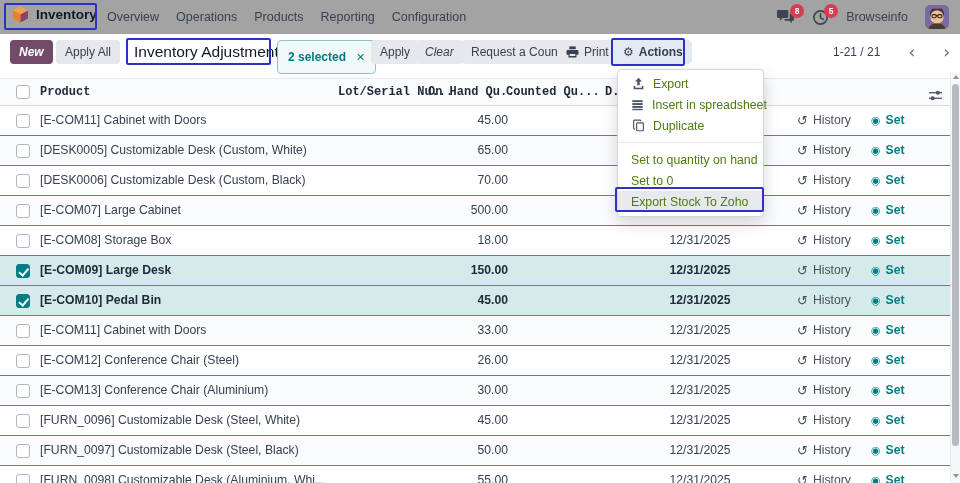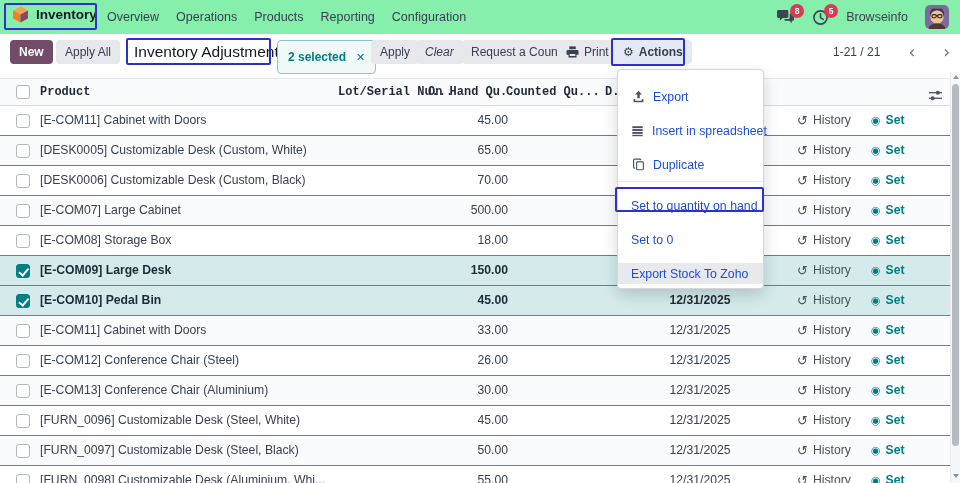--- a/index.html
+++ b/index.html
@@ -7,38 +7,38 @@
     font-family:"Liberation Sans",sans-serif;color:#374151;}
 
   
   .ann{position:absolute;border:2px solid #2d31c5;border-radius:2px;pointer-events:none;z-index:90;box-sizing:border-box;}
   .ann-brand{left:4px;top:3px;width:93px;height:27px;}
   .ann-title{left:126px;top:38px;width:145px;height:27px;}
   .ann-actions{left:611px;top:38px;width:74px;height:28px;}
   .ann-zoho{left:615px;top:187px;width:149px;height:25px;z-index:95;}
 
   
-  .topbar{position:absolute;top:0;left:0;width:960px;height:34px;background:#86efac;}
+  .topbar{position:absolute;top:0;left:0;width:960px;height:34px;background:#a3a3a3;}
   .brand{position:absolute;left:12px;top:6px;display:flex;align-items:center;gap:7px;
     font-weight:700;font-size:13.5px;color:#111827;cursor:pointer;}
   .mainmenu{position:absolute;left:107px;top:0;height:34px;display:flex;align-items:center;gap:17px;
     font-size:12.5px;color:#374151;}
   .nav-item{cursor:pointer;white-space:nowrap;}
   .top-right{position:absolute;right:11px;top:4px;height:26px;display:flex;align-items:center;gap:17px;}
   .icon-btn{position:relative;display:inline-flex;cursor:pointer;}
   .cnt-badge{position:absolute;top:-5px;right:-9px;min-width:14px;height:14px;border-radius:8px;
     background:#d63c52;color:#fff;font-size:8.5px;font-weight:700;line-height:14px;text-align:center;}
   .username{font-size:12.5px;color:#374151;cursor:pointer;}
   .avatar{width:24px;height:24px;border-radius:5px;overflow:hidden;display:block;cursor:pointer;}
 
   
   .btn{position:absolute;top:40px;height:24px;border:none;border-radius:4px;background:#e7e8ec;
     color:#374151;font-size:12px;font-weight:500;padding:0 9px;font-family:inherit;cursor:pointer;
     display:flex;align-items:center;gap:5px;white-space:nowrap;}
-  .btn-new{left:10px;background:#714B67;color:#fff;font-weight:600;}
+  .btn-new{left:10px;background:#714B67;color:#fff;font-weight:600;font-style:italic;}
   .btn-apply-all{left:56px;}
   .page-title{position:absolute;left:134px;top:40px;margin:0;font-size:15.5px;font-weight:400;
     color:#111827;line-height:23px;white-space:nowrap;}
   .sel-badge{position:absolute;left:277px;top:40px;height:24px;box-sizing:border-box;
     border:1px solid #8ec4c8;background:#f0f8f8;color:#017e84;border-radius:4px;
     font-size:12px;font-weight:700;display:flex;align-items:center;gap:10px;padding:16px 10px;}
   .sel-x{cursor:pointer;font-family:"DejaVu Sans",sans-serif;font-size:11px;font-weight:400;}
   .btn-apply{left:371px;}
   .btn-clear{left:416px;font-style:italic;}
   .btn-request{left:462px;}
@@ -90,22 +90,22 @@
   .scroll-thumb{position:absolute;left:1px;top:12px;width:7px;height:362px;background:#b6bac1;border-radius:4px;cursor:pointer;}
   .scroll-up{position:absolute;left:2px;top:3px;width:0;height:0;border-left:3px solid transparent;
     border-right:3px solid transparent;border-bottom:4px solid #8d939b;}
   .scroll-down{position:absolute;left:2px;bottom:5px;width:0;height:0;border-left:3px solid transparent;
     border-right:3px solid transparent;border-top:4px solid #8d939b;}
 
   
   .dropdown{position:absolute;left:617px;top:69px;width:147px;box-sizing:border-box;background:#fff;
     border:1px solid #d3d6db;border-radius:4px;box-shadow:0 6px 16px rgba(0,0,0,.16);
     z-index:50;padding:3px 0 4px;}
-  .dd-item{height:21px;font-size:12.3px;color:#1d4ed8;padding-left:13px;display:flex;
-    align-items:center;gap:8px;cursor:pointer;white-space:nowrap;margin-top:13px;}
+  .dd-item{height:21px;font-size:12.3px;color:#4d7c0f;padding-left:13px;display:flex;
+    align-items:center;gap:8px;cursor:pointer;white-space:nowrap;}
   .dd-item.hl{background:#e7e9ec;}
   .dd-icon{width:14px;display:inline-flex;justify-content:center;color:#4b5563;}
   .dd-divider{height:1px;background:#e6e8eb;margin:6px 0;}
 </style>
 </head>
 <body>
 
 <div class="screen">
 
   <header class="topbar">

